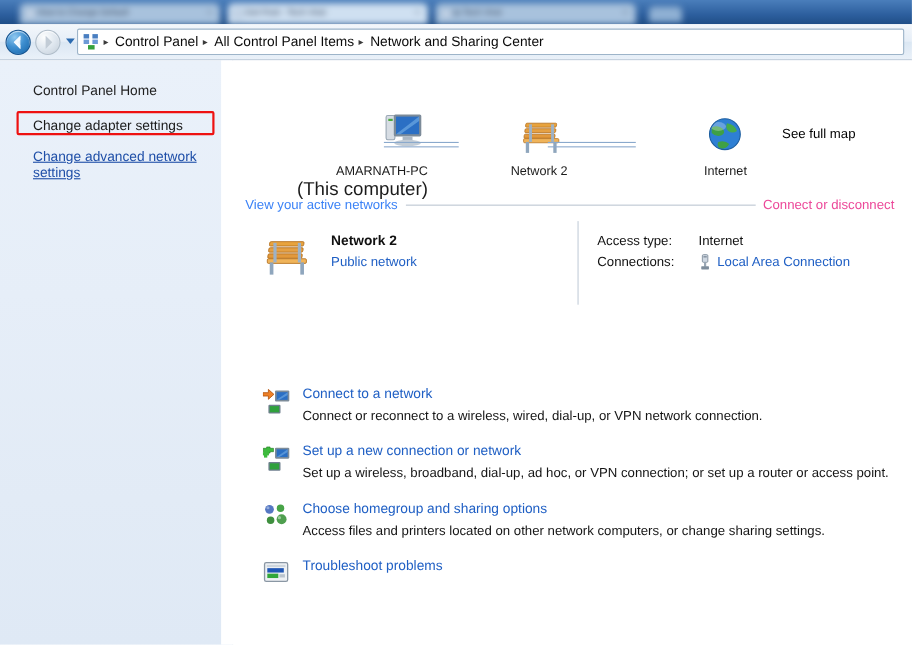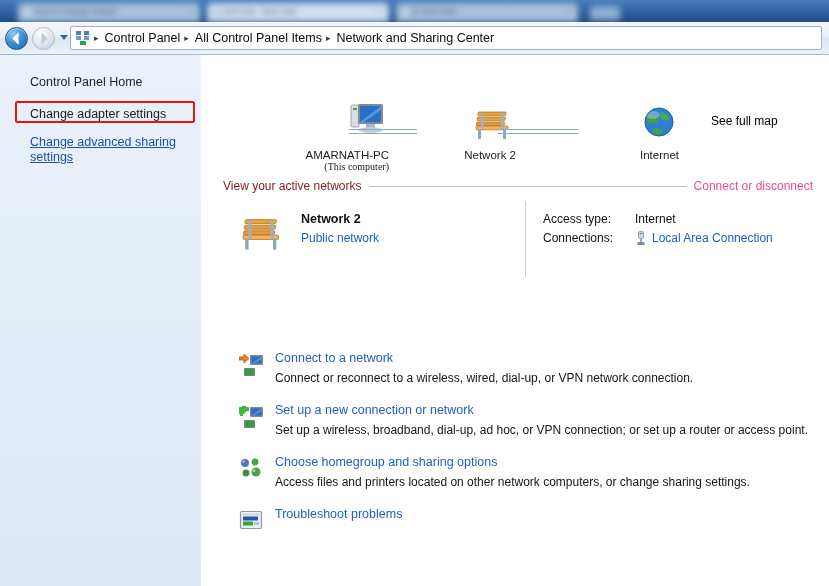--- a/index.html
+++ b/index.html
@@ -197,24 +197,24 @@
   .map-row { position: absolute; left: 0; top: 47px; width: 628px; height: 72px; }
   .map-node { position: absolute; text-align: right; }
   .map-node .nlabel {
     font-size: 11.5px;
     color: #1b1b1b;
     white-space: nowrap;
     margin-top: 3px;
     font-family: "Liberation Sans", sans-serif;
   }
   .map-node .nlabel2 {
-    font-size: 10px;
+    font-size: 17px;
     color: #1b1b1b;
     white-space: nowrap;
-    font-family: Liberation Serif, serif;
+    font-family: Liberation Sans, sans-serif;
   }
   .node-pc   { left: 48px;  top: 0; width: 140px; }
   .node-net  { left: 205px; top: 4px; width: 110px; }
   .node-inet { left: 388px; top: 4px; width: 90px; }
 
   .map-link {
     position: absolute;
     height: 5px;
     border-top: 1px solid #8aa9cc;
     border-bottom: 1px solid #8aa9cc;
@@ -234,21 +234,21 @@
   
   .sect {
     position: absolute;
     left: 22px;
     width: 590px;
     display: flex;
     align-items: center;
   }
   .sect-label {
     font-size: 12px;
-    color: #7f1d1d;
+    color: #3b82f6;
     white-space: nowrap;
     padding-right: 7px;
     font-family: "Liberation Sans", sans-serif;
   }
   .sect-rule {
     flex: 1 1 auto;
     height: 1px;
     background: #bcc6d2;
   }
   .sect-right {
@@ -376,21 +376,21 @@
     <span class="crumb-sep">▸</span>
     <span class="crumb-text">Network and Sharing Center</span>
   </div>
 </div>
 
 <div class="win-body">
 
   <div class="sidebar">
     <div class="side-link side-home">Control Panel Home</div>
     <div class="side-link side-adapter">Change adapter settings</div>
-    <div class="side-link side-advanced">Change advanced sharing settings</div>
+    <div class="side-link side-advanced">Change advanced network settings</div>
     <div class="red-box"></div>
   </div>
 
   <div class="content">
 
 
     <div class="map-row">
 
       <div class="map-node node-pc">
         <span>

